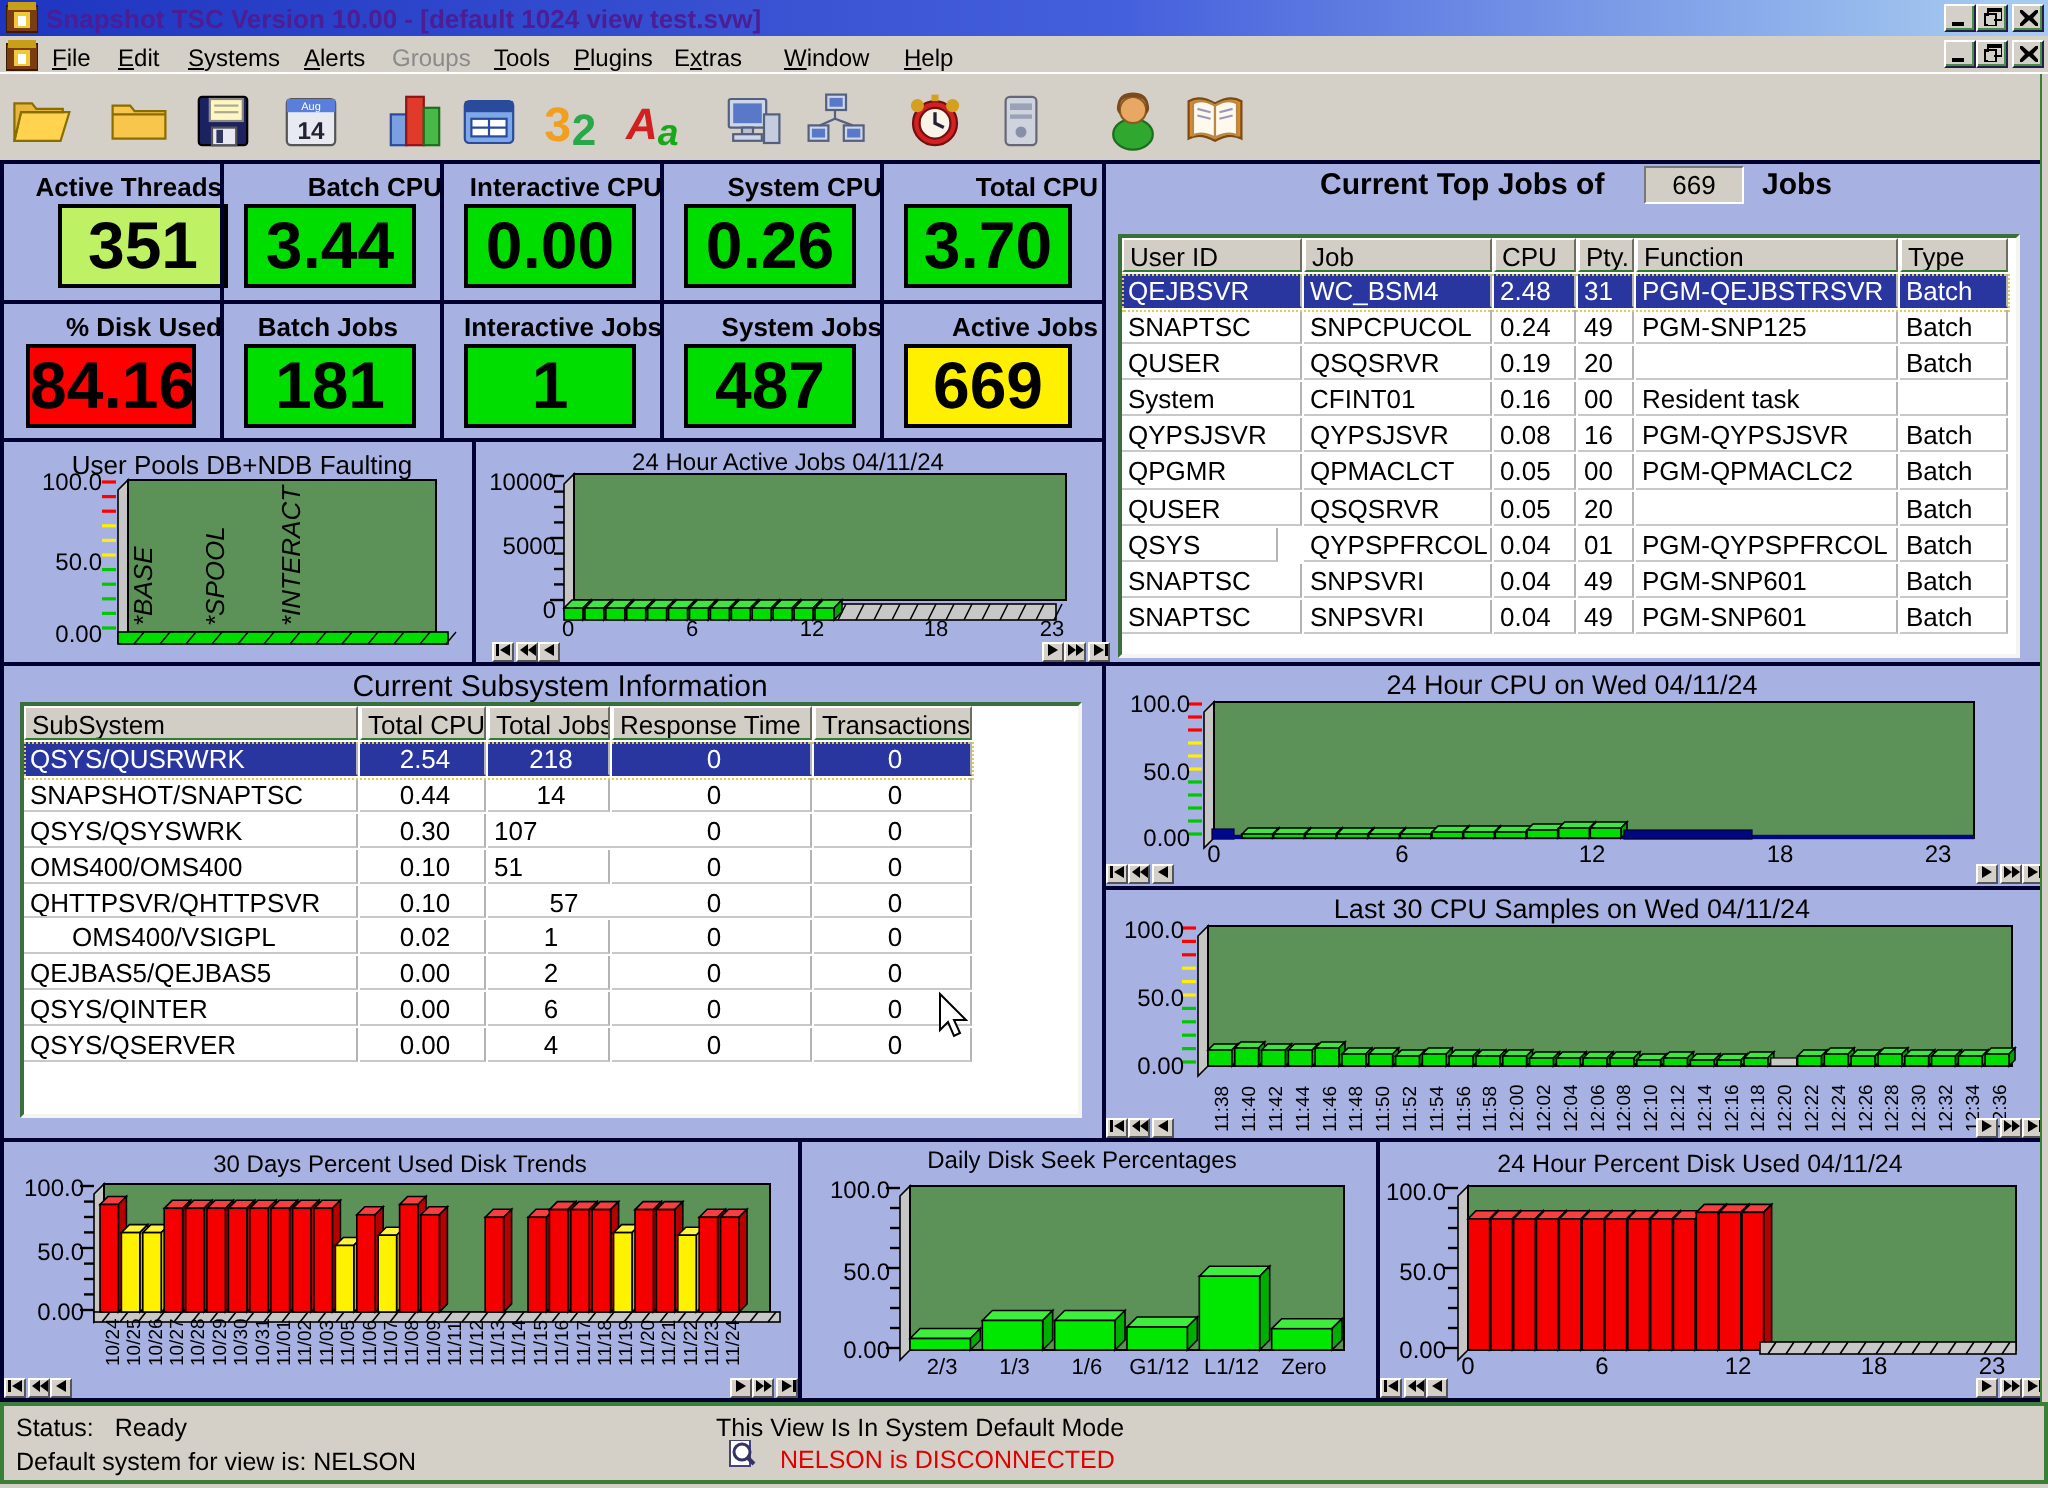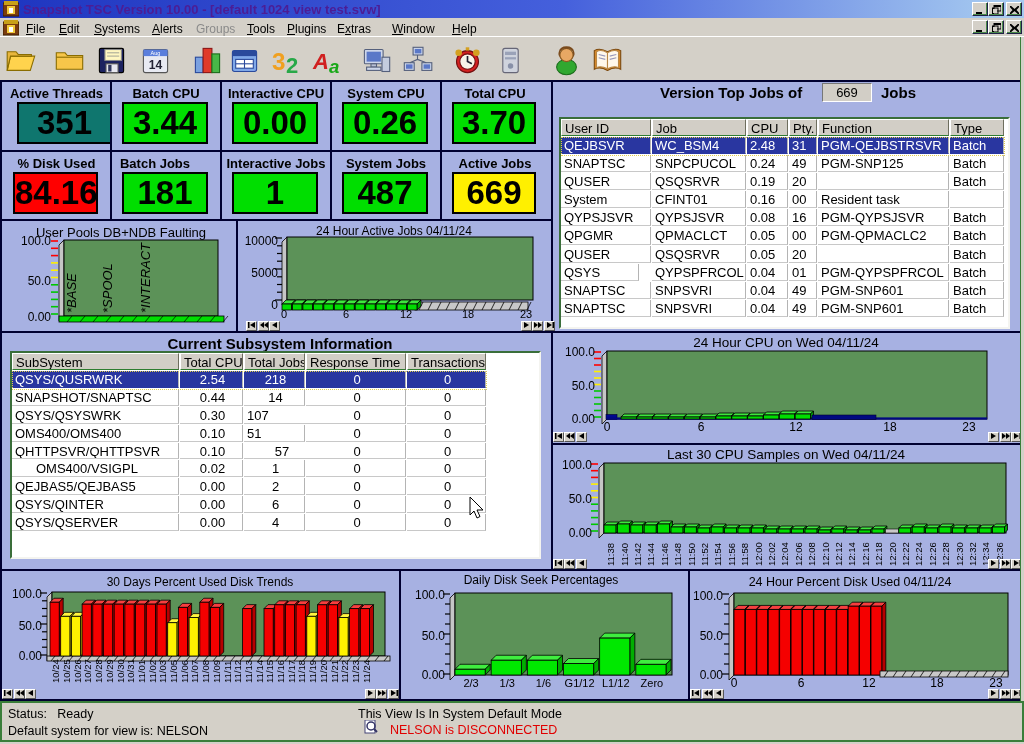--- a/index.html
+++ b/index.html
@@ -1,20 +1,20 @@
 <!DOCTYPE html>
 <html><head><meta charset="utf-8"><style>
 *{margin:0;padding:0;box-sizing:border-box}
 body{width:1024px;height:744px;overflow:hidden;font-family:"Liberation Sans",sans-serif;background:#D4D0C8;position:relative}
 #titlebar{position:absolute;left:0;top:0;width:1024px;height:18px;background:linear-gradient(to right,#1E35C0 0%,#4560DC 55%,#A6CAF0 98%);}
 #titletext{position:absolute;left:23px;top:2px;font-size:13px;font-weight:bold;color:#4c1d95;letter-spacing:0px}
 #menubar{position:absolute;left:0;top:18px;width:1024px;height:19px;background:#D4D0C8;border-bottom:1px solid #fff}
 #toolbar{position:absolute;left:0;top:38px;width:1024px;height:42px;background:#D4D0C8}
 .panel{position:absolute;background:#A7B1E2;border:2px solid #000030}
-.slab{position:absolute;text-align:center;font-size:13px;font-weight:bold;color:#000}
+.slab{position:absolute;text-align:right;font-size:13px;font-weight:bold;color:#000}
 .sval{position:absolute;height:42px;border:2px solid #000;font-size:33px;font-weight:bold;text-align:center;line-height:38px;color:#000}
 .th{position:absolute;background:#D2CEC6;border-top:1px solid #fff;border-left:1px solid #fff;border-right:1px solid #6e6e5e;border-bottom:1.5px solid #2F7D2F;font-size:13px;padding:1px 0 0 3px;color:#000;overflow:hidden;white-space:nowrap}
 .tr{position:absolute;background:#fff;border-right:1px solid #b4b4b4;border-bottom:1px solid #c8c8c8;font-size:13px;padding:1px 0 0 3px;color:#000;overflow:hidden;white-space:nowrap}
 .tr.sel{background:#2936A0;color:#fff;border-bottom-color:#2936A0}
 .sunk{position:absolute;background:#fff;border-top:2px solid #3a6e3a;border-left:2px solid #3a6e3a;border-right:2px solid #f4f4f0;border-bottom:2px solid #f4f4f0}
 .vcr{position:absolute;width:11px;height:10px;background:#D4D0C8;border:1px solid #555;border-top-color:#fff;border-left-color:#fff;overflow:hidden;text-align:center}
 .vcr svg{display:block;margin:0 auto}
 .wbtn{position:absolute;width:16px;height:14px;background:#D4D0C8;border-top:1px solid #fff;border-left:1px solid #fff;border-right:1.5px solid #202048;border-bottom:1.5px solid #202048;box-shadow:inset -1px -1px 0 #4a8a4a;text-align:center;line-height:11px}
 .wbtn svg{vertical-align:middle}
 #statusbar{position:absolute;left:0;top:701px;width:1024px;height:41px;background:#D4D0C8;border-top:2px solid #3a7e3a;border-bottom:2px solid #3a7e3a;border-left:2px solid #3a7e3a;border-right:2px solid #3a7e3a}
@@ -164,21 +164,21 @@
 <div class="panel" style="left:551px;top:80px;width:471px;height:253px"></div>
 <div class="panel" style="left:0;top:219px;width:238px;height:114px"></div>
 <div class="panel" style="left:236px;top:219px;width:317px;height:114px"></div>
 <div class="panel" style="left:0;top:331px;width:553px;height:240px"></div>
 <div class="panel" style="left:551px;top:331px;width:471px;height:114px"></div>
 <div class="panel" style="left:551px;top:443px;width:471px;height:128px"></div>
 <div class="panel" style="left:0;top:569px;width:401px;height:132px"></div>
 <div class="panel" style="left:399px;top:569px;width:291px;height:132px"></div>
 <div class="panel" style="left:688px;top:569px;width:334px;height:132px"></div>
 <div class="slab" style="left:2px;top:86px;width:109px">Active Threads</div>
-<div class="sval" style="left:17px;top:102px;width:95px;background:#0f766e">351</div>
+<div class="sval" style="left:29px;top:102px;width:85px;background:#bef264">351</div>
 <div class="slab" style="left:111px;top:86px;width:110px">Batch CPU</div>
 <div class="sval" style="left:122px;top:102px;width:86px;background:#00DE00">3.44</div>
 <div class="slab" style="left:221px;top:86px;width:110px">Interactive CPU</div>
 <div class="sval" style="left:232px;top:102px;width:86px;background:#00DE00">0.00</div>
 <div class="slab" style="left:331px;top:86px;width:110px">System CPU</div>
 <div class="sval" style="left:342px;top:102px;width:86px;background:#00DE00">0.26</div>
 <div class="slab" style="left:441px;top:86px;width:108px">Total CPU</div>
 <div class="sval" style="left:452px;top:102px;width:84px;background:#00DE00">3.70</div>
 <div class="slab" style="left:2px;top:156px;width:109px">% Disk Used</div>
 <div class="sval" style="left:13px;top:172px;width:85px;background:#FF0000">84.16</div>
@@ -189,21 +189,21 @@
 <div class="slab" style="left:331px;top:156px;width:110px">System Jobs</div>
 <div class="sval" style="left:342px;top:172px;width:86px;background:#00DE00">487</div>
 <div class="slab" style="left:441px;top:156px;width:108px">Active Jobs</div>
 <div class="sval" style="left:452px;top:172px;width:84px;background:#FFF000">669</div>
 <div style="position:absolute;left:110px;top:82px;width:2px;height:139px;background:#000030"></div>
 <div style="position:absolute;left:220px;top:82px;width:2px;height:139px;background:#000030"></div>
 <div style="position:absolute;left:330px;top:82px;width:2px;height:139px;background:#000030"></div>
 <div style="position:absolute;left:440px;top:82px;width:2px;height:139px;background:#000030"></div>
 <div style="position:absolute;left:0px;top:150px;width:551px;height:2px;background:#000030"></div>
 
-<div style="position:absolute;left:660px;top:84px;font-size:15px;font-weight:bold">Version Top Jobs of</div>
+<div style="position:absolute;left:660px;top:84px;font-size:15px;font-weight:bold">Current Top Jobs of</div>
 <div style="position:absolute;left:822px;top:83px;width:50px;height:19px;background:#D2CEC6;border:1px solid #777;border-bottom-color:#fff;border-right-color:#fff;font-size:13px;text-align:center;line-height:17px">669</div>
 <div style="position:absolute;left:881px;top:84px;font-size:15px;font-weight:bold">Jobs</div>
 <div class="sunk" style="left:559px;top:117px;width:451px;height:212px"></div>
 <div class="th" style="left:561px;top:119px;width:90px;height:17px">User ID</div>
 <div class="th" style="left:652px;top:119px;width:94px;height:17px">Job</div>
 <div class="th" style="left:747px;top:119px;width:41px;height:17px">CPU</div>
 <div class="th" style="left:789px;top:119px;width:28px;height:17px">Pty.</div>
 <div class="th" style="left:818px;top:119px;width:131px;height:17px">Function</div>
 <div class="th" style="left:950px;top:119px;width:54px;height:17px">Type</div>
 <div class="tr sel" style="left:561px;top:137px;width:90px;height:17px">QEJBSVR</div>
@@ -260,21 +260,21 @@
 <div class="tr" style="left:789px;top:282px;width:28px;height:17px">49</div>
 <div class="tr" style="left:818px;top:282px;width:131px;height:17px">PGM-SNP601</div>
 <div class="tr" style="left:950px;top:282px;width:54px;height:17px">Batch</div>
 <div class="tr" style="left:561px;top:300px;width:90px;height:17px">SNAPTSC</div>
 <div class="tr" style="left:652px;top:300px;width:94px;height:17px">SNPSVRI</div>
 <div class="tr" style="left:747px;top:300px;width:41px;height:17px">0.04</div>
 <div class="tr" style="left:789px;top:300px;width:28px;height:17px">49</div>
 <div class="tr" style="left:818px;top:300px;width:131px;height:17px">PGM-SNP601</div>
 <div class="tr" style="left:950px;top:300px;width:54px;height:17px">Batch</div>
 <div style="position:absolute;left:561px;top:137px;width:444px;height:19px;outline:1px dotted #E0CC50;outline-offset:-1px;pointer-events:none"></div>
-<div style="position:absolute;left:100px;top:335px;width:360px;font-size:15px;font-weight:bold;text-align:center;white-space:nowrap">Current Subsystem Information</div>
+<div style="position:absolute;left:100px;top:335px;width:360px;font-size:15px;font-weight:normal;text-align:center;white-space:nowrap">Current Subsystem Information</div>
 <div class="sunk" style="left:10px;top:351px;width:531px;height:208px"></div>
 <div class="th" style="left:12px;top:353px;width:167px;height:17px">SubSystem</div>
 <div class="th" style="left:180px;top:353px;width:63px;height:17px">Total CPU</div>
 <div class="th" style="left:244px;top:353px;width:61px;height:17px">Total Jobs</div>
 <div class="th" style="left:306px;top:353px;width:100px;height:17px">Response Time</div>
 <div class="th" style="left:407px;top:353px;width:79px;height:17px">Transactions</div>
 <div class="tr sel" style="left:12px;top:371px;width:167px;height:17px;">QSYS/QUSRWRK</div>
 <div class="tr sel" style="left:180px;top:371px;width:63px;height:17px;text-align:center;">2.54</div>
 <div class="tr sel" style="left:244px;top:371px;width:61px;height:17px;text-align:center;">218</div>
 <div class="tr sel" style="left:306px;top:371px;width:100px;height:17px;text-align:center;">0</div>

